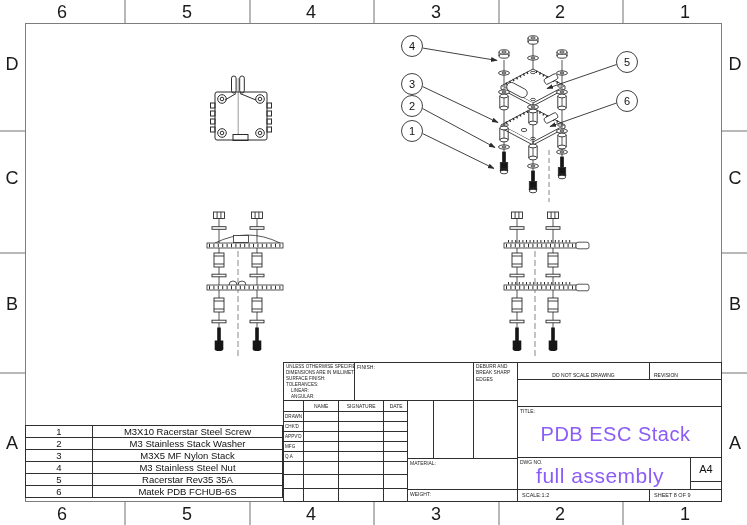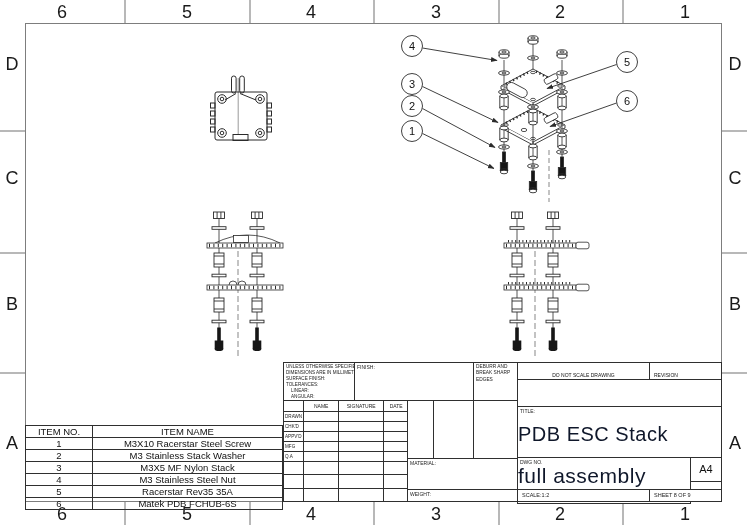--- a/index.html
+++ b/index.html
@@ -18,21 +18,21 @@
         table-layout:fixed;font-size:9.5px;color:#111;}
   table.bom th,table.bom td{border:1px solid #2f2f2f;height:10px;padding:0;
         text-align:center;font-weight:400;white-space:nowrap;overflow:hidden;}
   
   .tblock{position:absolute;left:283px;top:362px;width:439px;height:140px;}
   .cell{position:absolute;border:1px solid #2f2f2f;box-sizing:border-box;background:#fff;}
   .tiny{font-size:5px;line-height:1.35;color:#222;padding:1px 2px;}
   .tol-line{display:block;font-size:4.6px;line-height:1.3;color:#222;white-space:nowrap;}
   .tol-line.indent{padding-left:5px;}
   .lbl{position:absolute;top:1px;left:2px;font-size:5px;color:#222;}
-  .big{position:absolute;left:0;right:8px;color:#0f172a;letter-spacing:.5px;}
+  .big{position:absolute;left:0;right:8px;text-align:center;color:#8b5cf6;letter-spacing:.5px;}
   table.approval{position:absolute;left:0;top:38px;border-collapse:collapse;table-layout:fixed;
         font-size:4.6px;color:#222;}
   table.approval td{border:1px solid #2f2f2f;padding:0 1px;white-space:nowrap;overflow:hidden;
         font-weight:400;}
   svg text{font-family:"Liberation Sans",sans-serif;}
 </style>
 </head>
 <body>
 
 <div class="page">
@@ -321,24 +321,20 @@
       </g>
     </g>
   </svg>
 
   <table class="bom">
     <colgroup>
         <col style="width:67px">
         <col style="width:190px">
       </colgroup>
     <tbody>
-        <tr>
-      <th>ITEM NO.</th>
-      <th>ITEM NAME</th>
-    </tr>
     <tr>
           <td>1</td>
           <td>M3X10 Racerstar Steel Screw</td>
         </tr>
     <tr>
           <td>2</td>
           <td>M3 Stainless Stack Washer</td>
         </tr>
     <tr>
           <td>3</td>
@@ -456,21 +452,21 @@
       <span class="lbl">MATERIAL:</span>
     </div>
     <div class="cell" style="left:124px;top:127px;width:111px;height:13px;">
       <span class="lbl" style="font-size:5px;">WEIGHT:</span>
     </div>
 
     <div class="cell" style="left:234px;top:44px;width:205px;height:52px;">
       <span class="lbl">TITLE:</span>
       <div class="big" style="top:16px;font-size:20px;">PDB ESC Stack</div>
     </div>
-    <div class="cell" style="left:234px;top:95px;width:174px;height:47px;">
+    <div class="cell" style="left:234px;top:95px;width:174px;height:33px;">
       <span class="lbl">DWG NO.</span>
       <div class="big" style="top:6px;font-size:21px;">full assembly</div>
     </div>
     <div class="cell" style="left:407px;top:95px;width:32px;height:25px;text-align:center;">
       <span style="font-size:11px;line-height:23px;">A4</span>
     </div>
     <div class="cell" style="left:407px;top:119px;width:32px;height:9px;"></div>
     <div class="cell" style="left:234px;top:127px;width:133px;height:13px;">
       <span class="lbl" style="top:2px;left:4px;font-size:5.5px;">SCALE:1:2</span>
     </div>

